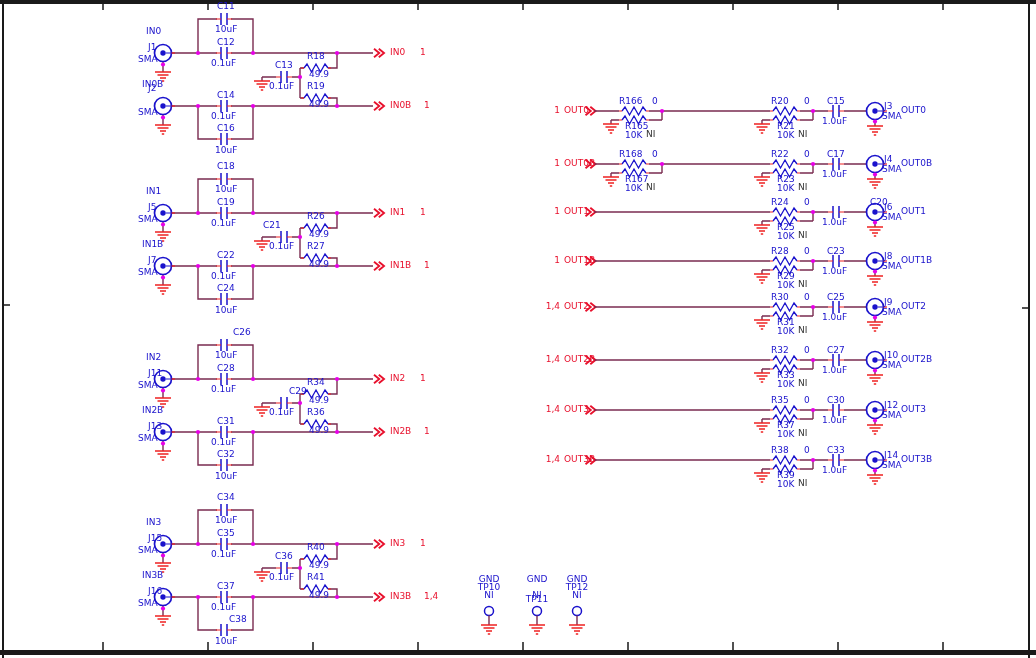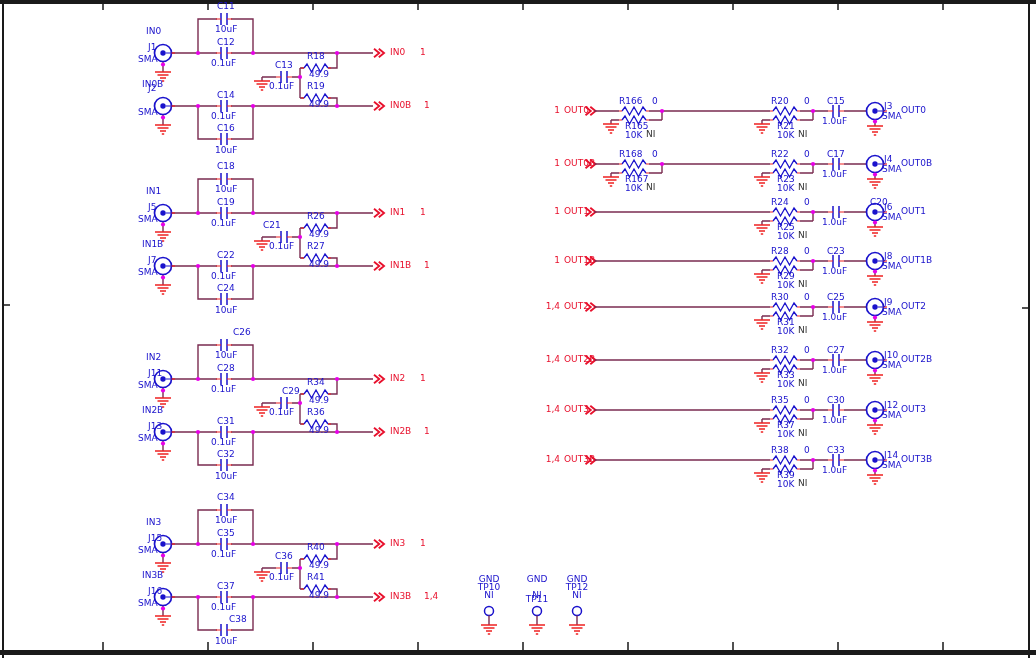--- a/index.html
+++ b/index.html
@@ -206,21 +206,21 @@
     <div class="lbl" style="left:146px;top:27px">IN2</div>
     <div class="lbl" style="left:148px;top:43px">J11</div>
     <div class="lbl" style="left:138px;top:55px">SMA</div>
     <div class="lbl" style="left:142px;top:80px">IN2B</div>
     <div class="lbl" style="left:148px;top:96px">J13</div>
     <div class="lbl" style="left:138px;top:108px">SMA</div>
     <div class="lbl" style="left:233px;top:2px">C26</div>
     <div class="lbl" style="left:215px;top:25px">10uF</div>
     <div class="lbl" style="left:217px;top:38px">C28</div>
     <div class="lbl" style="left:211px;top:59px">0.1uF</div>
-    <div class="lbl" style="left:282px;top:61px">C29</div>
+    <div class="lbl" style="left:289px;top:61px">C29</div>
     <div class="lbl" style="left:269px;top:82px">0.1uF</div>
     <div class="lbl" style="left:307px;top:52px">R34</div>
     <div class="lbl" style="left:309px;top:70px">49.9</div>
     <div class="lbl" style="left:307px;top:82px">R36</div>
     <div class="lbl" style="left:309px;top:100px">49.9</div>
     <div class="lbl" style="left:217px;top:91px">C31</div>
     <div class="lbl" style="left:211px;top:112px">0.1uF</div>
     <div class="lbl" style="left:217px;top:124px">C32</div>
     <div class="lbl" style="left:215px;top:146px">10uF</div>
     <div class="lbl red" style="left:390px;top:48px">IN2</div>

